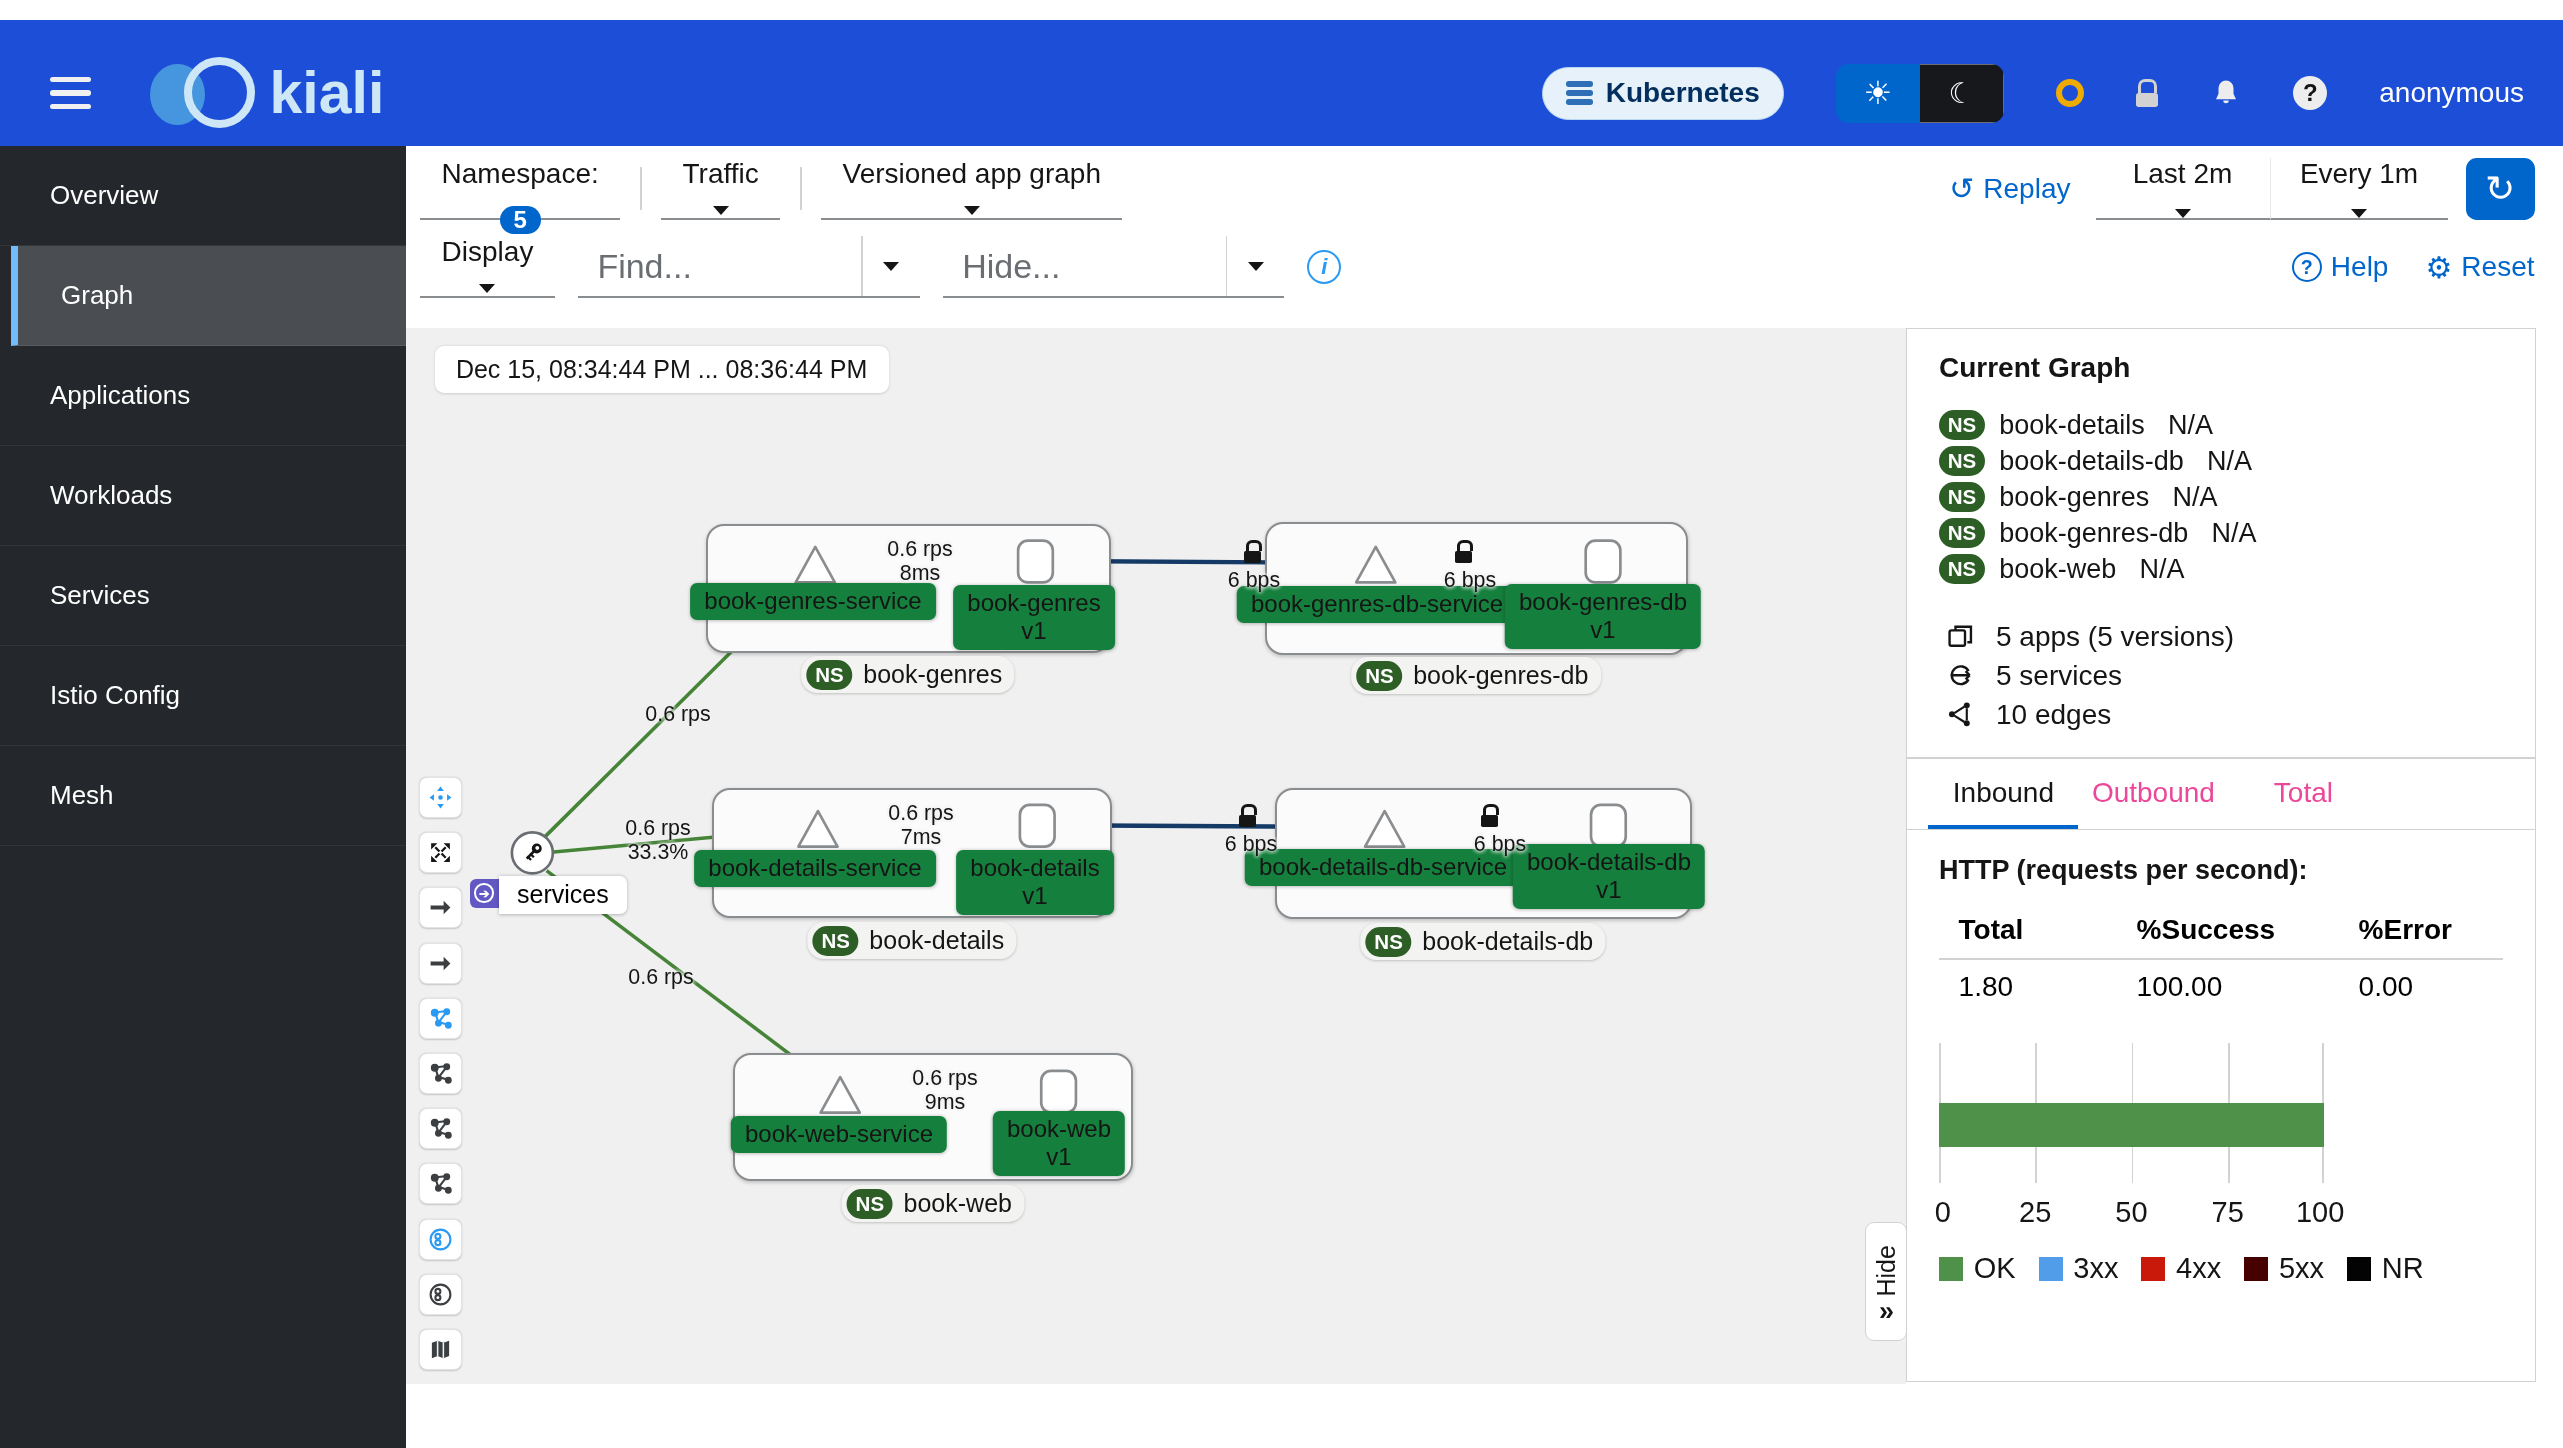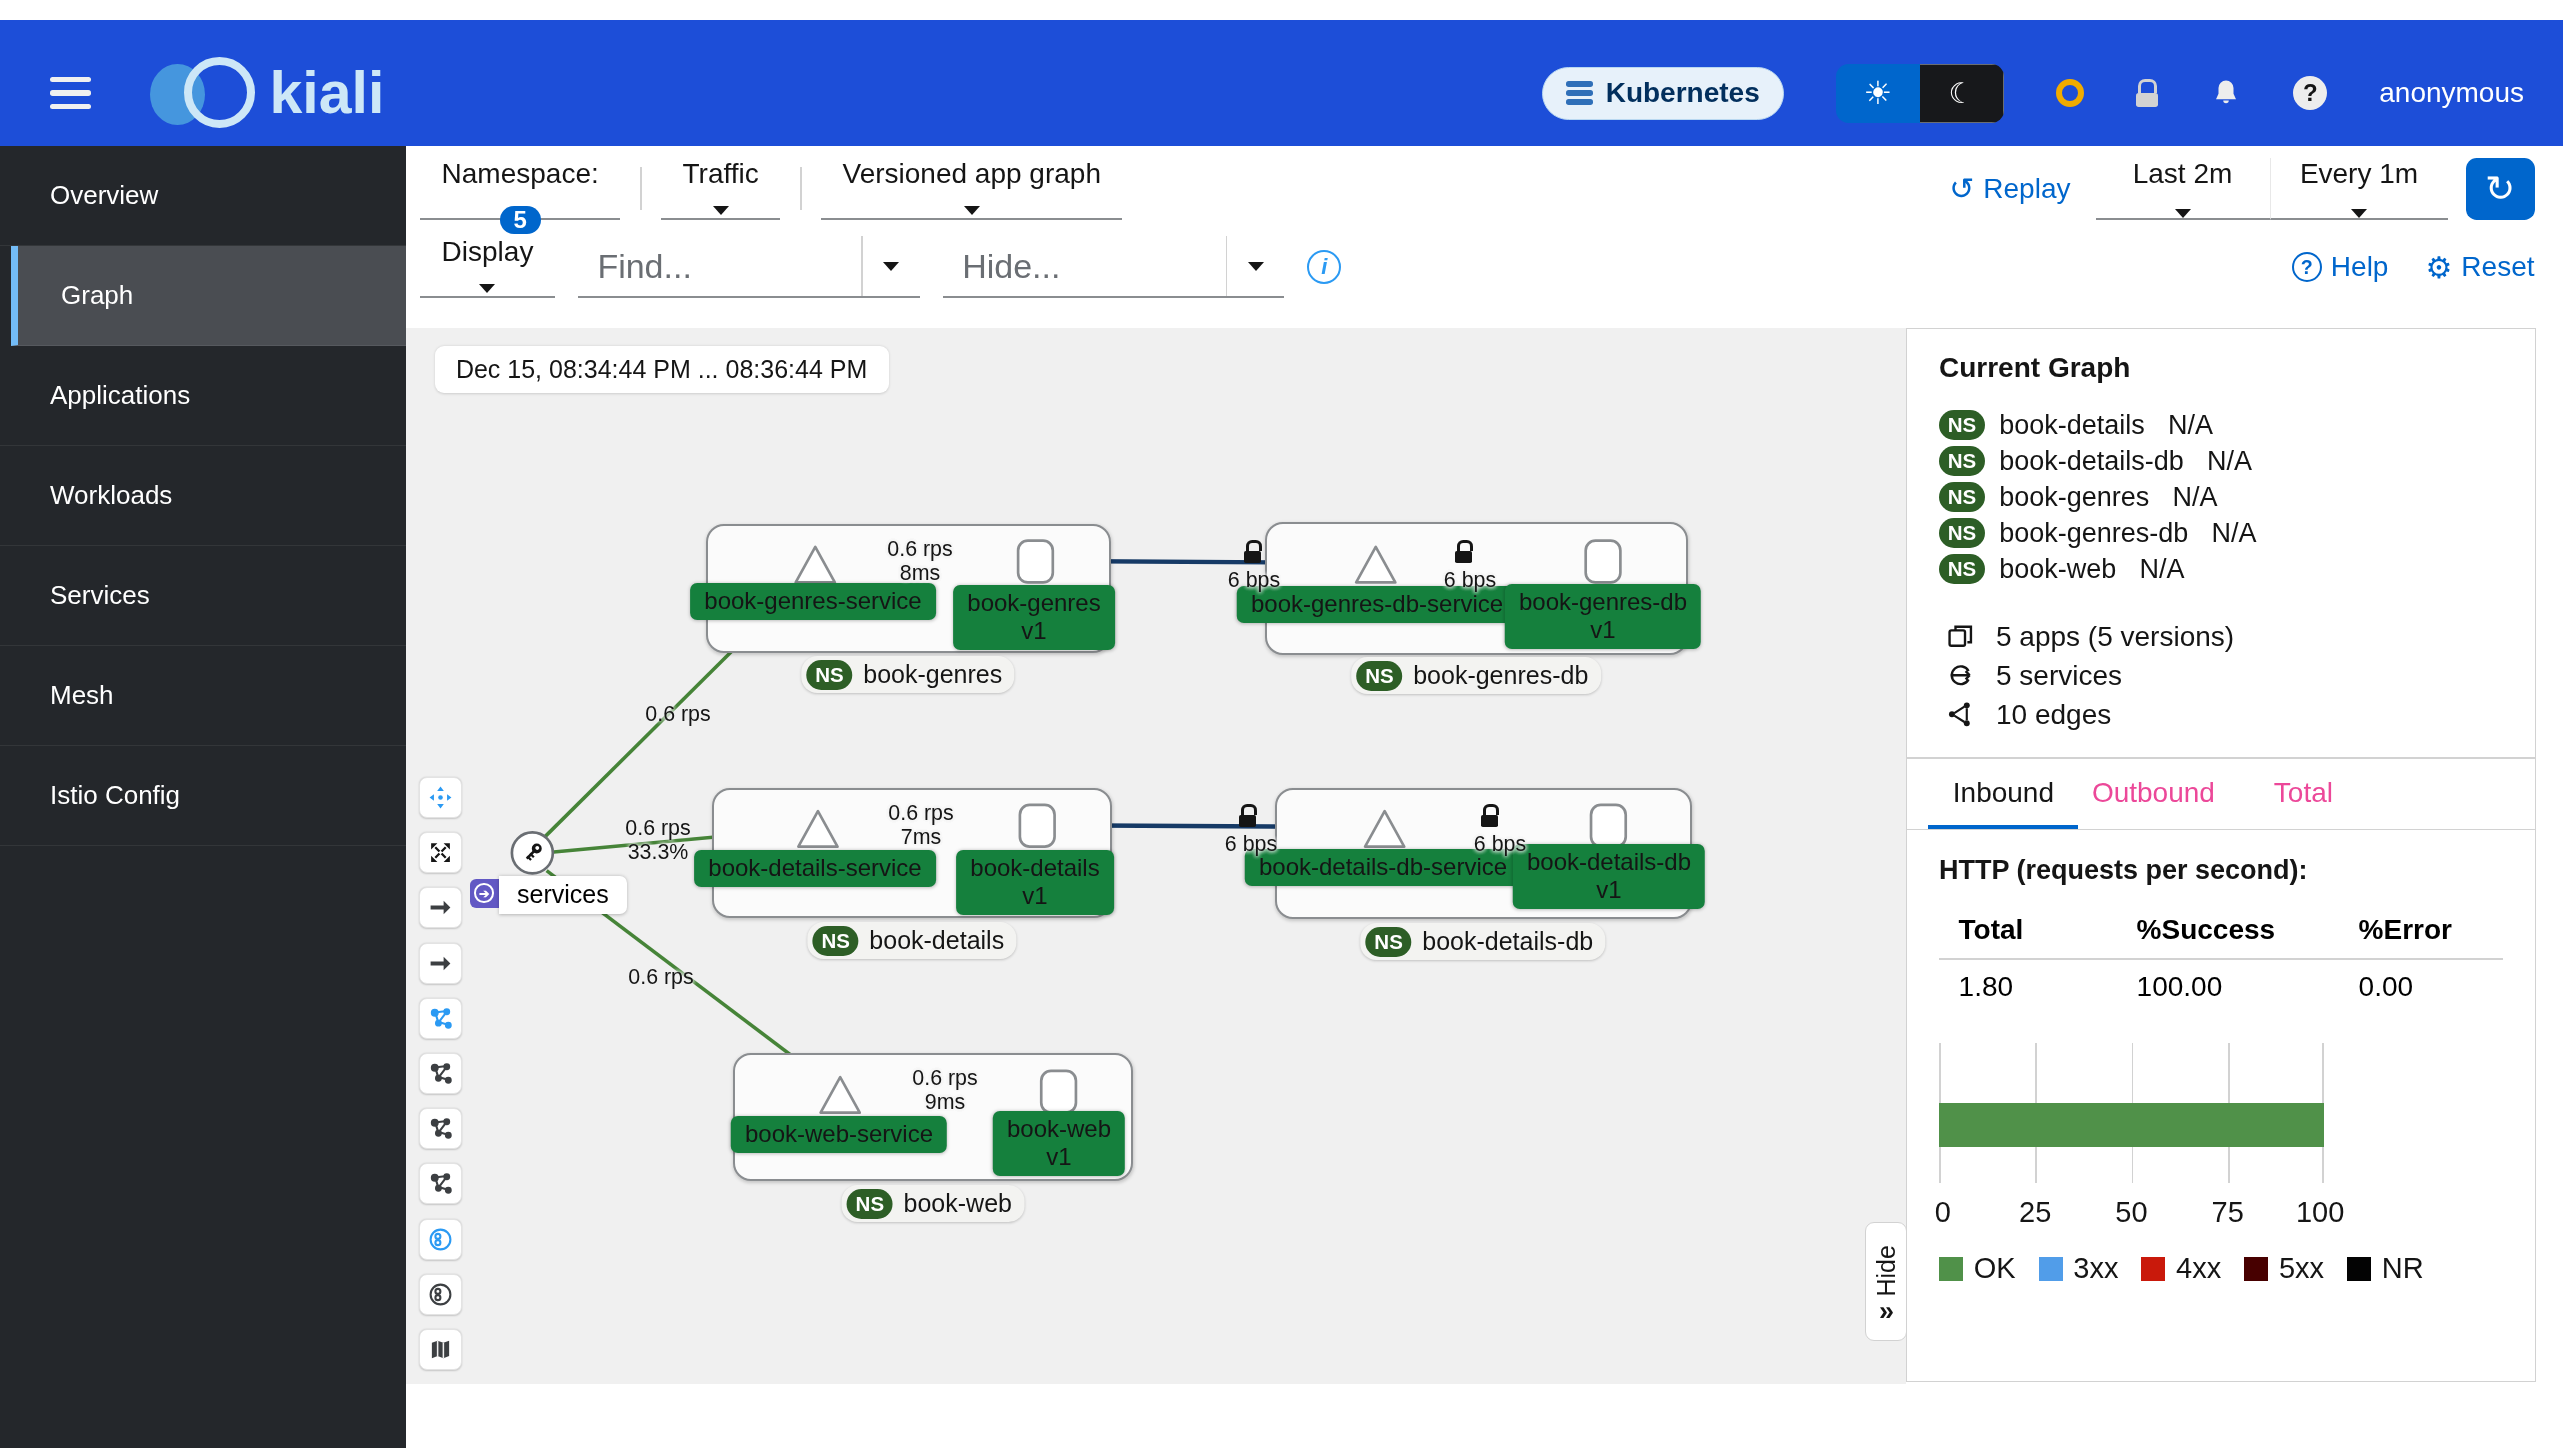--- a/index.html
+++ b/index.html
@@ -157,22 +157,22 @@
       <span class="username">anonymous</span>
     </div>
   </header>
 
   <nav class="sidebar">
     <div class="nav-item">Overview</div>
     <div class="nav-item active">Graph</div>
     <div class="nav-item">Applications</div>
     <div class="nav-item">Workloads</div>
     <div class="nav-item">Services</div>
+    <div class="nav-item">Istio Config</div>
     <div class="nav-item">Mesh</div>
-    <div class="nav-item">Istio Config</div>
   </nav>
 
   <div class="main">
 
     <div class="toolbar-row row1">
       <div class="dropdown">
         <span>Namespace:</span>
         <span class="ns-count">5</span>
         <span class="caret"></span>
       </div>

